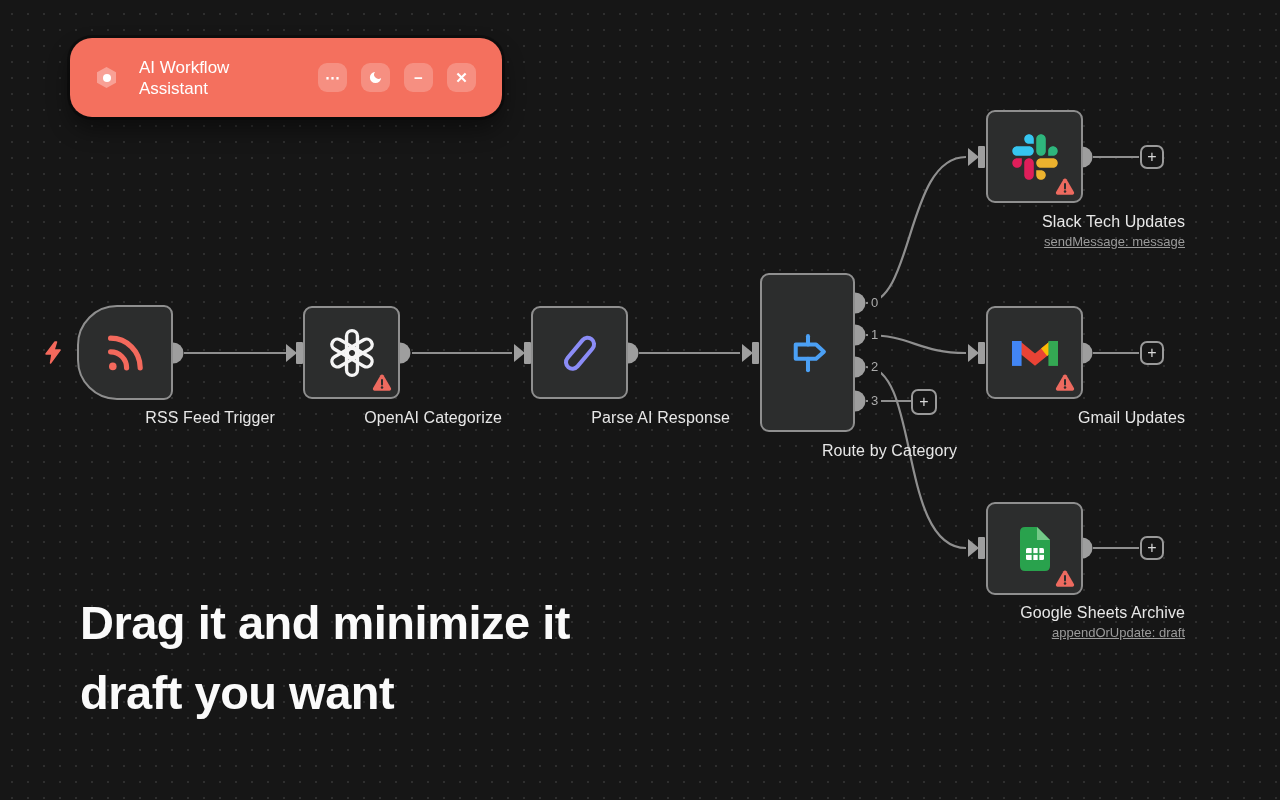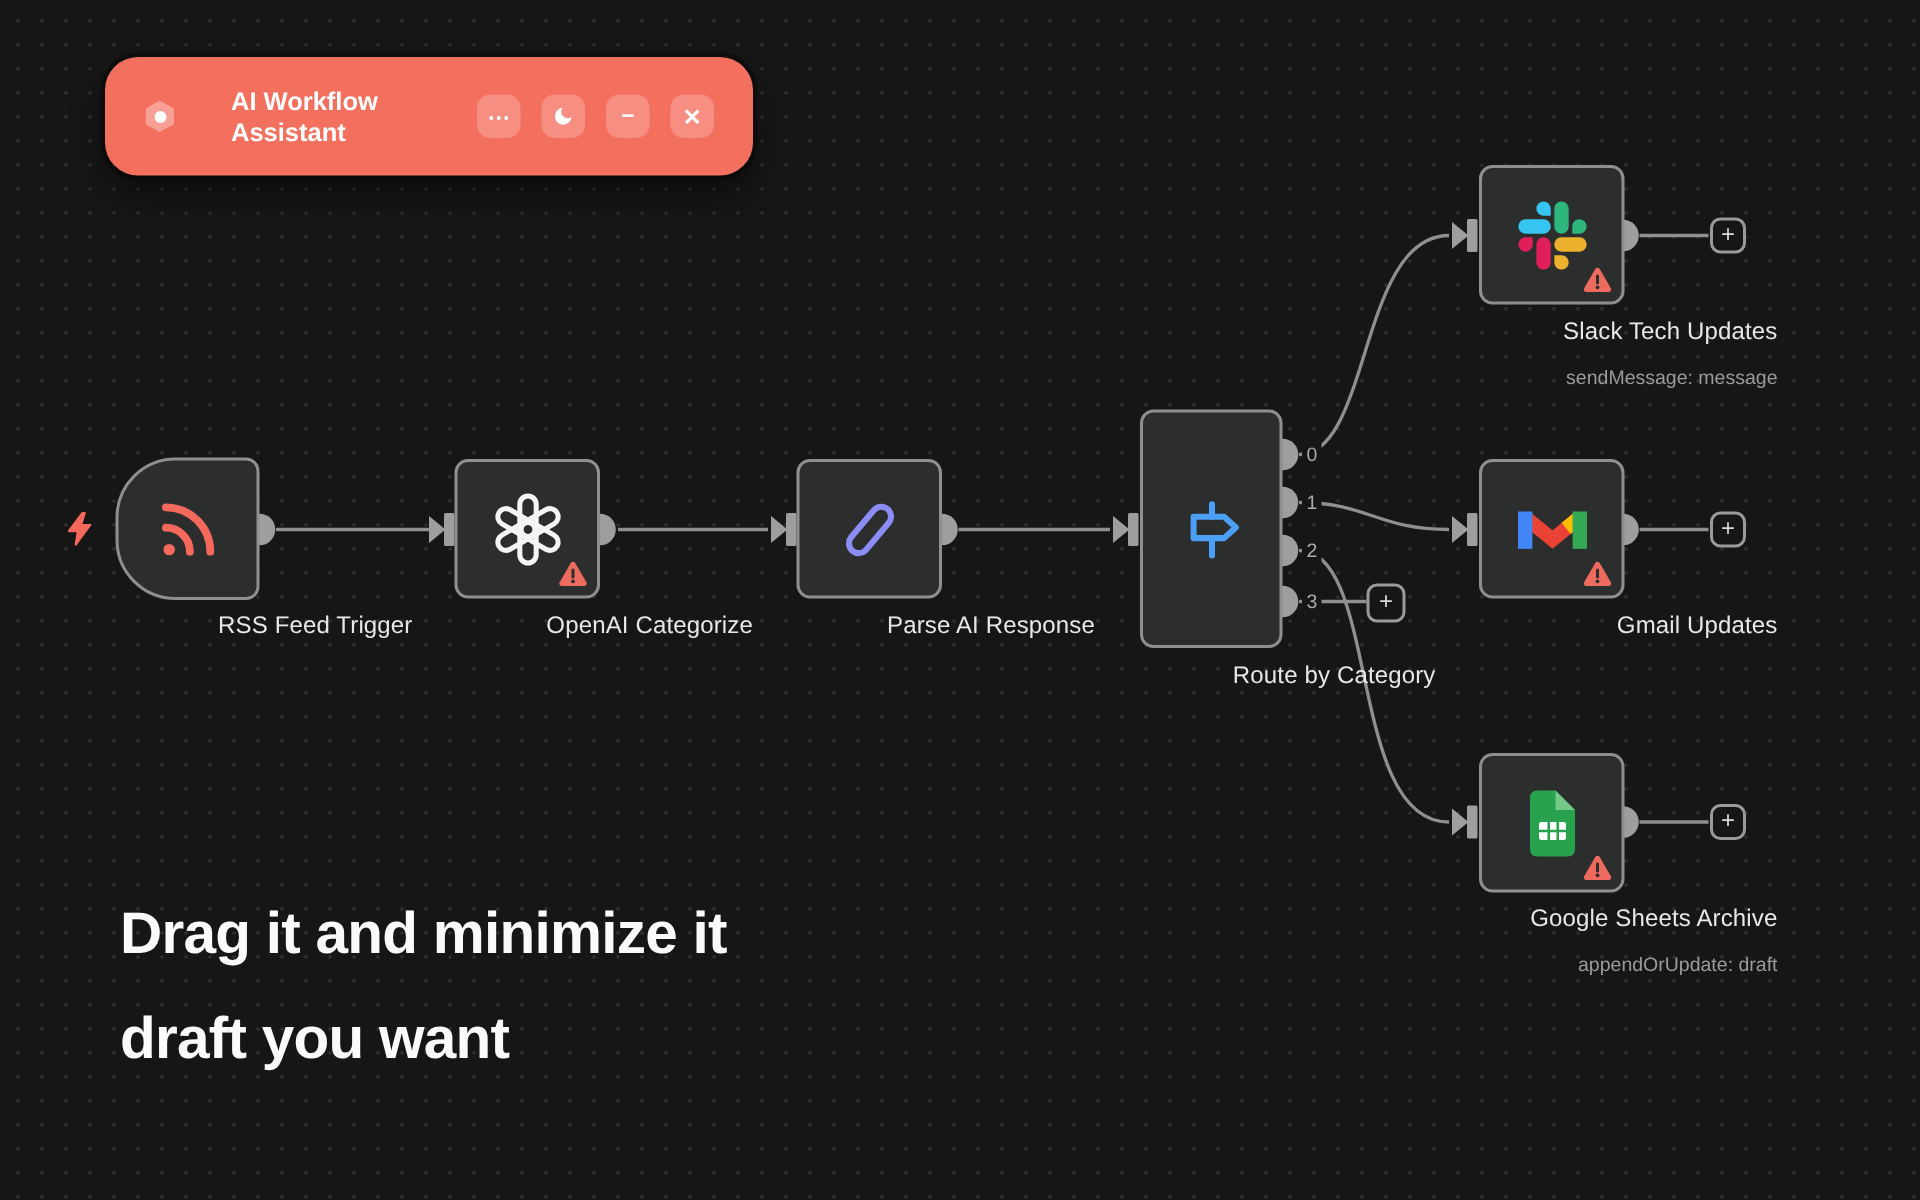--- a/index.html
+++ b/index.html
@@ -15,21 +15,21 @@
   
   .node {
     position:absolute; background:#2C2D2D; border:2px solid #8F8F8F;
     border-radius:9px; z-index:2; display:flex; align-items:center; justify-content:center;
   }
   .node.trigger { border-radius:40px 9px 9px 40px; }
   .warn { position:absolute; right:6px; bottom:5px; }
 
   .node-label { position:absolute; width:300px; text-align:right; z-index:2; }
   .node-label .t { color:#E7E7E7; font-size:16px; font-weight:500; letter-spacing:.1px; }
-  .node-label .s { color:#9B9B9B; font-size:13px; margin-top:13px; }
+  .node-label .s { color:#9B9B9B; font-size:13px; margin-top:3px;text-decoration:underline; }
 
   .port-num { position:absolute; z-index:3; color:#ABABAB; font-size:13px;
               background:#161616; padding:1px 3px; line-height:14px; }
 
   .plus {
     position:absolute; z-index:3; width:24px; height:24px; border:2px solid #9A9A9A;
     border-radius:7px; background:#161616; color:#D8D8D8; display:flex;
     align-items:center; justify-content:center; font-size:16px; font-weight:400; line-height:1;
   }
   .plus.big { width:26px; height:26px; }
@@ -40,32 +40,32 @@
     background:#F4705E; border-radius:22px; display:flex; align-items:center;
     padding:0 26px 0 27px;
     box-shadow:0 0 0 3px rgba(0,0,0,0.30), 0 12px 22px rgba(0,0,0,0.45);
   }
   .pill-hex {
     width:19px; height:21px; background:rgba(255,255,255,0.34); flex:0 0 auto;
     clip-path:polygon(50% 0,100% 25%,100% 75%,50% 100%,0 75%,0 25%);
     display:flex; align-items:center; justify-content:center;
   }
   .pill-hex i { width:8px; height:8px; background:#fff; border-radius:50%; }
-  .pill-title { color:#fff; font-size:17px; font-weight:700; line-height:21px;
-                width:132px; margin-left:38px; }
+  .pill-title { color:#fff; font-size:17px; font-weight:400; line-height:21px;
+                width:132px; margin-left:23px; }
   .pill-btns { margin-left:auto; display:flex; gap:14px; }
   .pill-btn {
     width:29px; height:29px; border-radius:9px; background:rgba(255,255,255,0.22);
     color:#fff; display:flex; align-items:center; justify-content:center;
     font-size:15px; font-weight:700; cursor:pointer;
   }
 
   
   .caption { position:absolute; left:80px; top:588px; z-index:2;
-             color:#FAFAFA; font-size:39px; font-weight:700;
+             color:#FAFAFA; font-size:47px; font-weight:700;
              line-height:70px; letter-spacing:-0.5px; }
 </style>
 </head>
 <body>
 
 <div class="canvas">
 
   <svg class="wires" width="1280" height="800" viewBox="0 0 1280 800">
     <g stroke="#8F8F8F" stroke-width="2.2" fill="none">
       <path d="M184 353 H286"></path>

